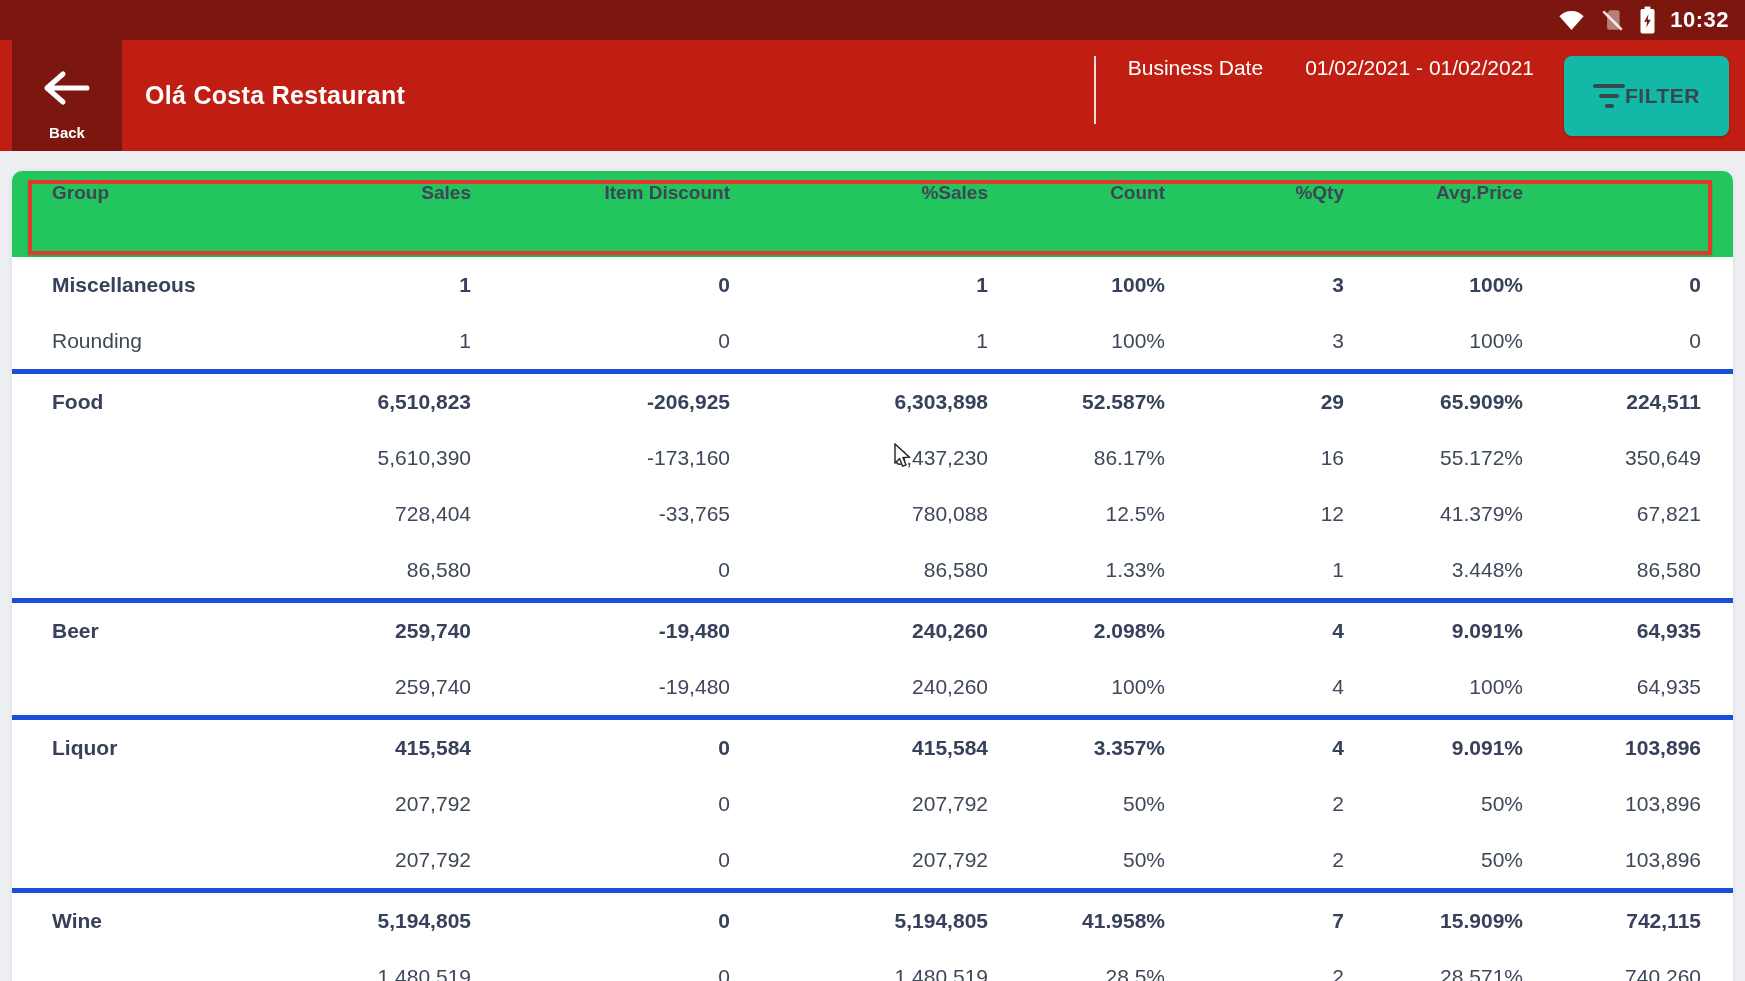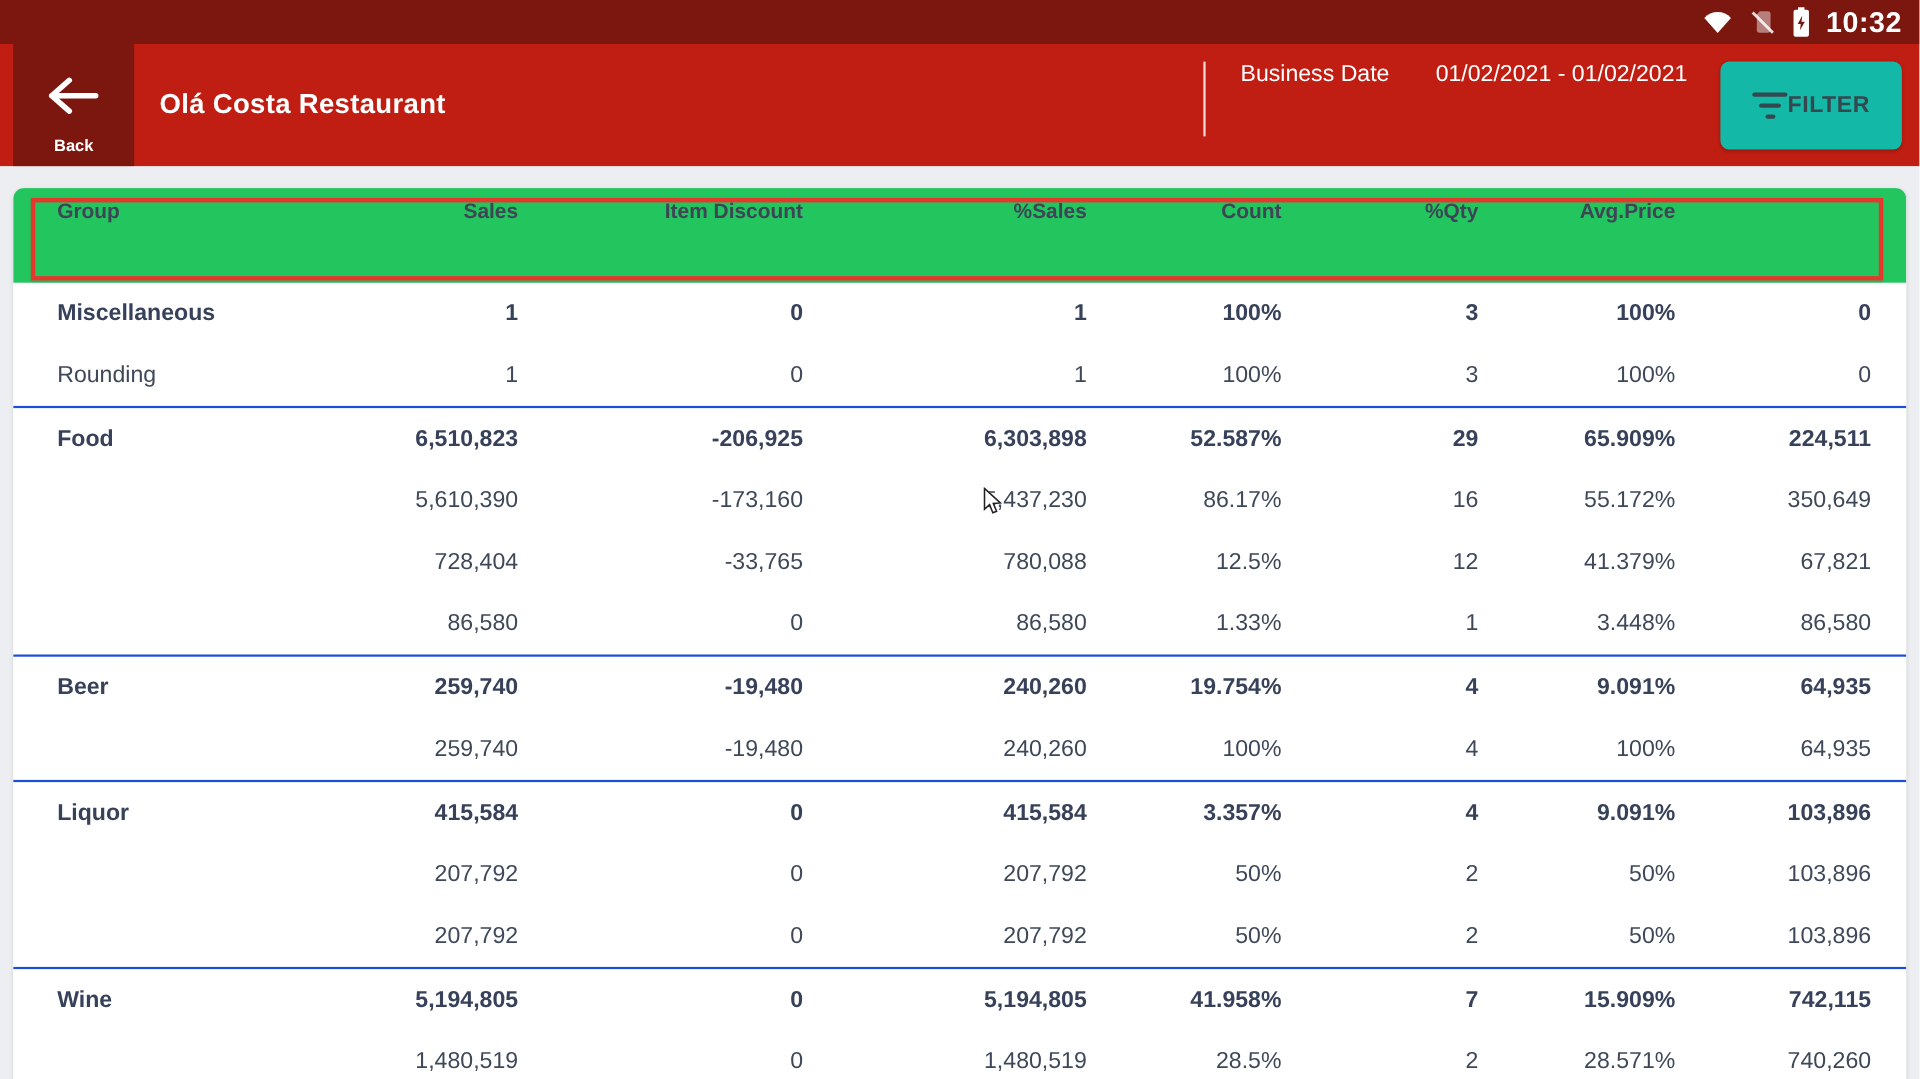--- a/index.html
+++ b/index.html
@@ -3,21 +3,21 @@
 <meta charset="utf-8">
 <style>
   * { margin:0; padding:0; box-sizing:border-box; }
   html,body { width:1745px; height:981px; overflow:hidden; }
   body { font-family:"Liberation Sans", sans-serif; background:#EDEEF2; position:relative; }
 
   
   .chrome { position:relative; width:100%; height:151px; background:#C01E12; }
   .statusbar { position:absolute; top:0; left:0; width:100%; height:40px; background:#7C1710;
                display:flex; align-items:center; justify-content:flex-end; gap:14px; padding-right:16px; z-index:3; }
-  .statusbar .time { color:#fff; font-size:26px; font-weight:700; letter-spacing:.5px; }
+  .statusbar .time { color:#fff; font-size:22px; font-weight:700; letter-spacing:.5px; }
   .sicon { display:flex; align-items:center; }
   .back-col { position:absolute; top:0; left:12px; width:110px; height:151px; background:#7C1710; z-index:2;
               display:flex; flex-direction:column; align-items:center; justify-content:flex-end; padding-bottom:10px; cursor:pointer; }
   .back-col .arrow { margin-bottom:14px; }
   .back-col .back-label { color:#fff; font-size:15px; font-weight:700; }
   .appbar { position:absolute; top:40px; left:110px; right:0; height:111px; display:flex; align-items:center; }
   .appbar-title { color:#fff; font-size:25px; font-weight:700; margin-left:35px; letter-spacing:.3px; }
   .appbar-right { margin-left:auto; display:flex; align-items:flex-start;padding-left:13px; }
   .vdivider { width:2px; height:68px; background:rgba(255,255,255,.85); margin-right:32px; }
   .bd-label { color:#fff; font-size:21px; margin-right:42px; }
@@ -34,21 +34,21 @@
   .card { position:absolute; left:12px; top:171px; width:1721px; height:900px; background:#fff;
           border-radius:10px; box-shadow:0 1px 4px rgba(0,0,0,.10); overflow:hidden; }
   .grid-row { display:grid; grid-template-columns:200px 231px 259px 258px 177px 179px 179px 178px;
               padding:0 32px 0 28px; align-items:center; }
   .grid-row > div { text-align:right; white-space:nowrap; }
   .grid-row > div:first-child { text-align:left; padding-left:12px; }
   .thead { height:86px; background:#22c55e; align-items:start; padding-top:8px; }
   .thead > div { font-size:19px; font-weight:700; color:#3E4656; line-height:28px; }
   .tbody .grid-row { height:56px; font-size:21px; color:#3E4859; }
   .tbody .grid-row.bold { font-weight:700; color:#37415A; }
-  .tbl-group + .tbl-group { border-top:2px solid #1d4ed8; }
+  .tbl-group + .tbl-group { border-top:5px solid #1d4ed8; }
 
   
   .annotation { position:absolute; left:16px; top:9px; width:1684px; height:75px;
                 border:4px solid #E5382C; pointer-events:none; z-index:5;
                 box-shadow:0 1px 2px rgba(0,0,0,.15); }
 
   
   .cursor { position:absolute; left:893px; top:443px; z-index:9; pointer-events:none; }
 </style>
 </head>
@@ -181,21 +181,21 @@
           <div>3.448%</div>
           <div>86,580</div>
         </div>
       </div>
       <div class="tbl-group">
         <div class="grid-row bold">
           <div>Beer</div>
           <div>259,740</div>
           <div>-19,480</div>
           <div>240,260</div>
-          <div>19.754%</div>
+          <div>2.098%</div>
           <div>4</div>
           <div>9.091%</div>
           <div>64,935</div>
         </div>
         <div class="grid-row">
           <div></div>
           <div>259,740</div>
           <div>-19,480</div>
           <div>240,260</div>
           <div>100%</div>

